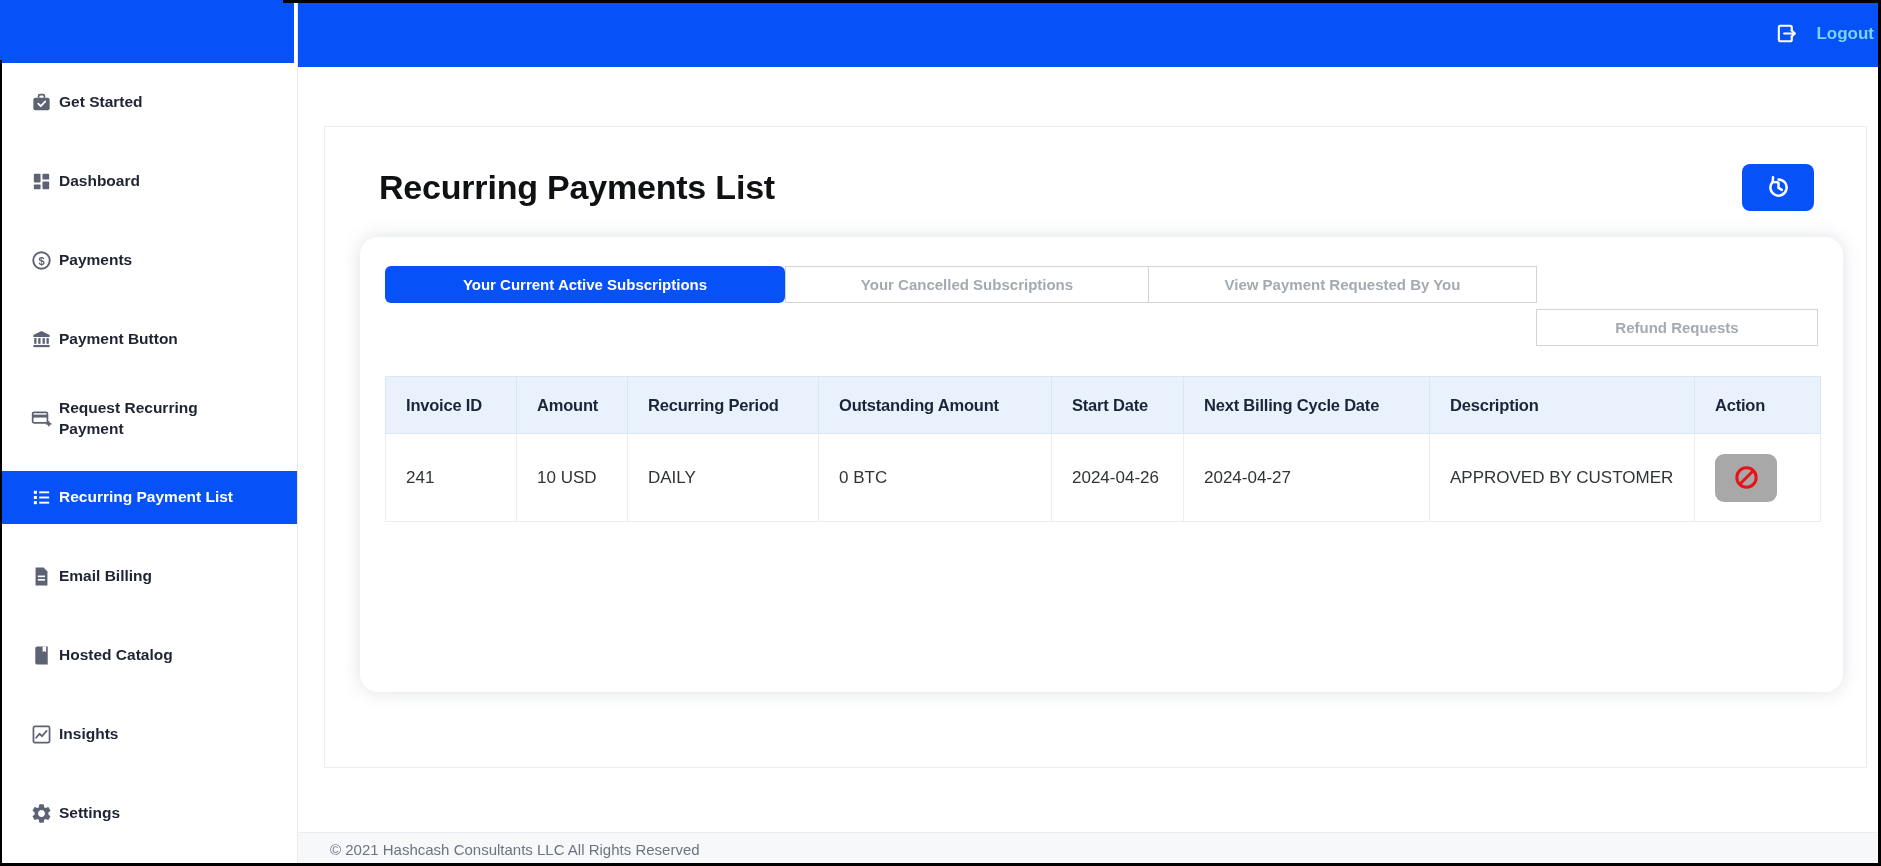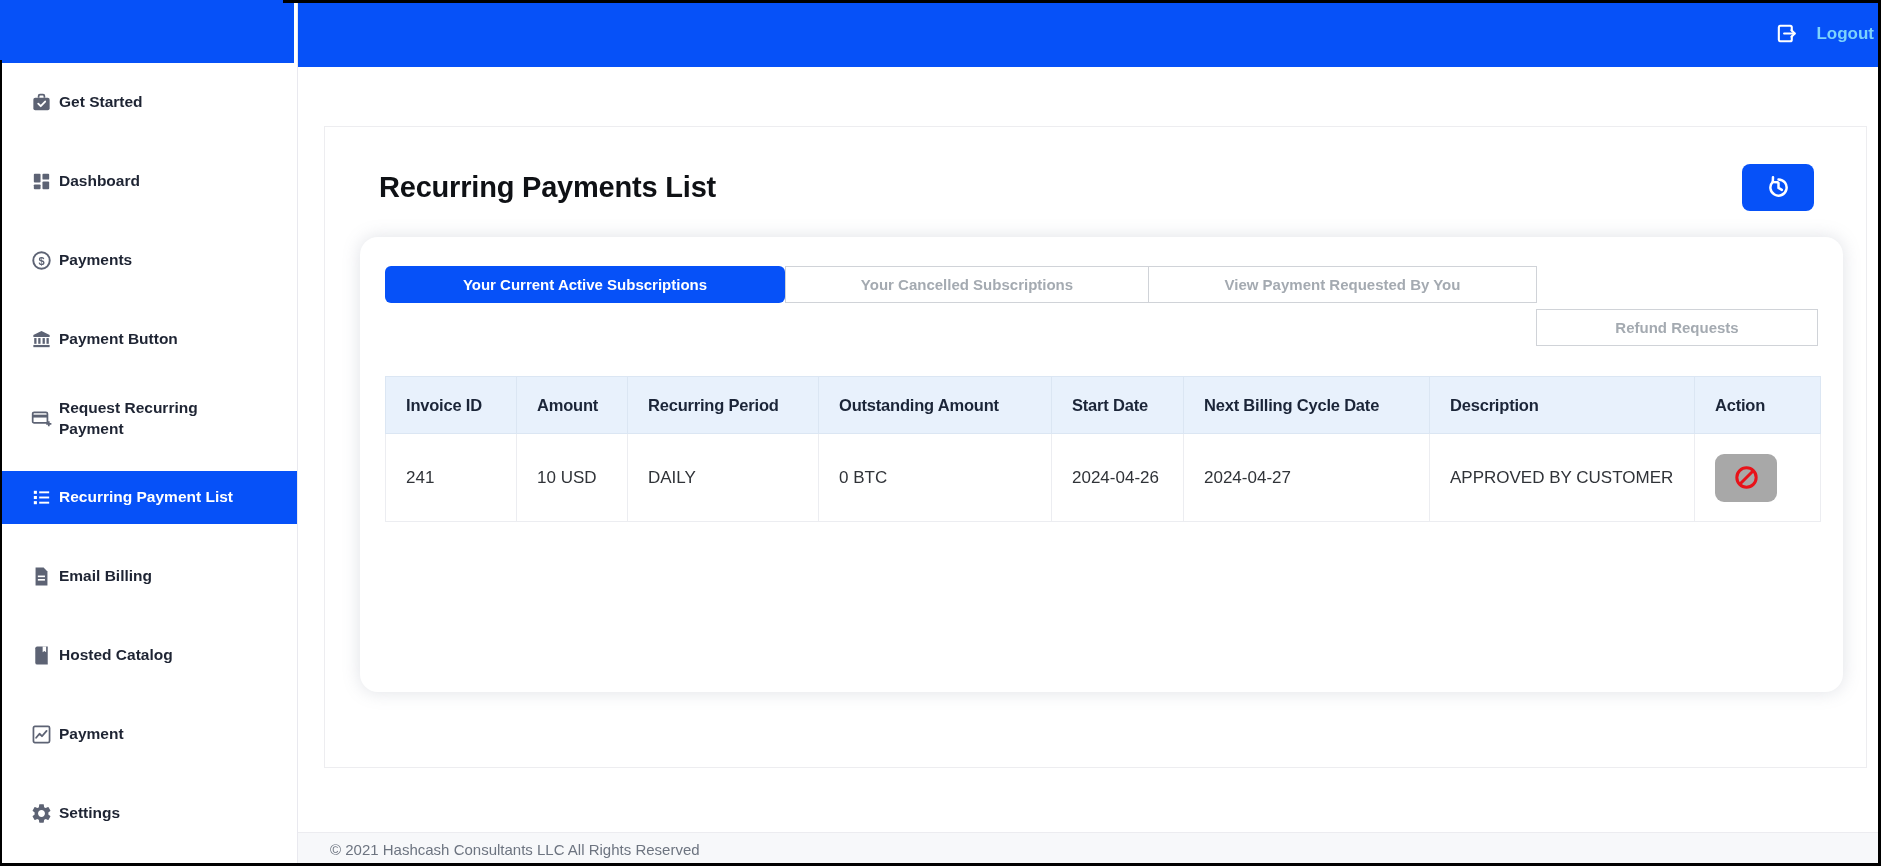--- a/index.html
+++ b/index.html
@@ -32,21 +32,21 @@
   .main{flex:1;display:flex;flex-direction:column;min-width:0;}
   .topbar{height:67px;flex:0 0 67px;background:#0651f8;display:flex;align-items:center;
     justify-content:flex-end;padding-right:7px;box-sizing:border-box;}
   .logout{display:flex;align-items:center;gap:18px;color:#7dd3fc;font-size:17px;font-weight:700;cursor:pointer;}
   .logout svg{width:23px;height:23px;display:block;}
 
   .content{flex:1;position:relative;background:#fff;}
   .outer-card{position:absolute;left:26px;top:59px;width:1543px;height:642px;
     background:#fff;border:1px solid #ededf0;box-sizing:border-box;}
   .page-head{display:flex;align-items:center;justify-content:space-between;margin:37px 52px 0 54px;}
-  .page-title{font-size:29px;font-weight:700;color:#0f1115;letter-spacing:-0.2px;}
+  .page-title{font-size:34px;font-weight:700;color:#0f1115;letter-spacing:-0.2px;}
   .refresh-btn{width:72px;height:47px;background:#0651f8;border:none;border-radius:8px;
     display:flex;align-items:center;justify-content:center;cursor:pointer;padding:0;}
   .refresh-btn svg{width:27px;height:27px;display:block;}
 
   .inner-card{margin:26px 23px 0 35px;background:#fff;border-radius:18px;
     box-shadow:0 0 18px rgba(110,120,140,0.22);padding:29px 25px 170px 25px;}
 
   
   .tabs{display:flex;}
   .tab{height:37px;display:flex;align-items:center;justify-content:center;
@@ -182,21 +182,21 @@
           <span class="lbl">Hosted Catalog</span>
         </div>
 
         <div class="side-item">
           <span class="icn">
             <svg viewBox="0 0 24 24">
                 <rect x="3.6" y="3.6" width="16.8" height="16.8" rx="1.5" fill="none" stroke="#5d6374" stroke-width="1.8"></rect>
                 <path d="M6.4 15.4l3.5-4.2 2.6 2.6 4.8-5.6" fill="none" stroke="#5d6374" stroke-width="1.9" stroke-linecap="round" stroke-linejoin="round"></path>
               </svg>
           </span>
-          <span class="lbl">Payment</span>
+          <span class="lbl">Insights</span>
         </div>
 
         <div class="side-item">
           <span class="icn">
             <svg viewBox="0 0 24 24">
                 <path fill="#5d6374" fill-rule="evenodd" d="M19.14 12.94c.04-.3.06-.61.06-.94 0-.32-.02-.64-.07-.94l2.03-1.58c.18-.14.23-.41.12-.61l-1.92-3.32c-.12-.22-.37-.29-.59-.22l-2.39.96c-.5-.38-1.03-.7-1.62-.94l-.36-2.54c-.04-.24-.24-.41-.48-.41h-3.84c-.24 0-.43.17-.47.41l-.36 2.54c-.59.24-1.13.57-1.62.94l-2.39-.96c-.22-.08-.47 0-.59.22L2.74 8.87c-.12.21-.08.47.12.61l2.03 1.58c-.05.3-.09.63-.09.94s.02.64.07.94l-2.03 1.58c-.18.14-.23.41-.12.61l1.92 3.32c.12.22.37.29.59.22l2.39-.96c.5.38 1.03.7 1.62.94l.36 2.54c.05.24.24.41.48.41h3.84c.24 0 .44-.17.47-.41l.36-2.54c.59-.24 1.13-.56 1.62-.94l2.39.96c.22.08.47 0 .59-.22l1.92-3.32c.12-.22.07-.47-.12-.61l-2.01-1.58zM12 15.6c-1.98 0-3.6-1.62-3.6-3.6s1.62-3.6 3.6-3.6 3.6 1.62 3.6 3.6-1.62 3.6-3.6 3.6z"></path>
               </svg>
           </span>
           <span class="lbl">Settings</span>
         </div>

